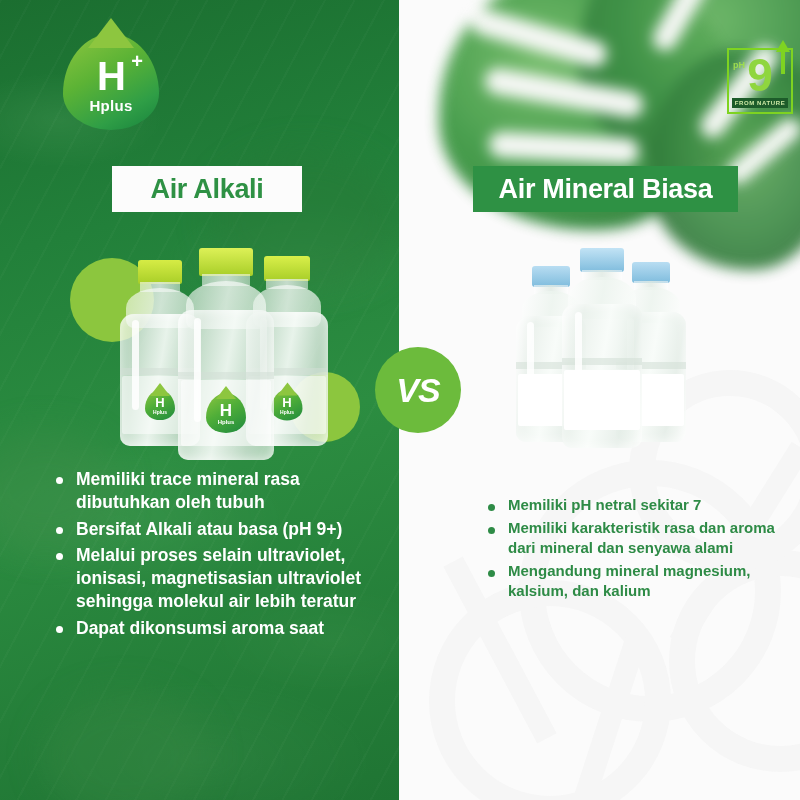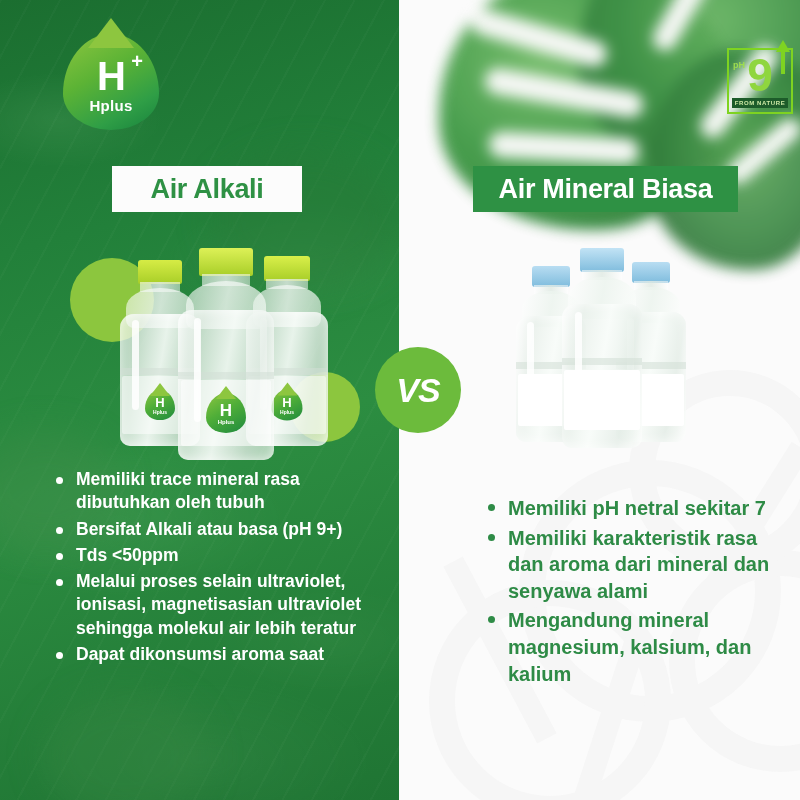--- a/index.html
+++ b/index.html
@@ -123,21 +123,21 @@
   .vs-badge span{color:#fff;font-size:34px;font-weight:bold;font-style:italic;letter-spacing:-1px;}
 
   
   .list{position:absolute;margin:0;padding:0;list-style:none;}
   .list li{position:relative;padding-left:30px;margin-bottom:3px;}
   .list li:before{content:"";position:absolute;left:10px;top:9px;width:7px;height:7px;border-radius:50%;}
   .list-left{left:46px;top:468px;width:340px;}
   .list-left li{color:#ffffff;font-size:17.5px;font-weight:bold;line-height:1.33;}
   .list-left li:before{background:#ffffff;}
   .list-right{left:478px;top:495px;width:300px;}
-  .list-right li{color:#2e8b46;font-size:20px;font-weight:bold;line-height:1.33;}
+  .list-right li{color:#2e8b46;font-size:15px;font-weight:bold;line-height:1.33;}
   .list-right li:before{background:#2e8b46;}
 </style>
 </head>
 <body>
 
 <div id="poster">
 
   <div class="left-panel">
     <div class="leaf-tex"></div>
     <div class="leaf-streaks"></div>
@@ -278,21 +278,20 @@
     </div>
   </div>
 
   <div class="vs-badge">
     <span>VS</span>
   </div>
 
   <ul class="list list-left">
     <li>Memiliki trace mineral rasa dibutuhkan oleh tubuh</li>
     <li>Bersifat Alkali atau basa (pH 9+)</li>
-    <li>Tds &lt;50ppm</li>
     <li>Melalui proses selain ultraviolet, ionisasi, magnetisasian ultraviolet sehingga molekul air lebih teratur</li>
     <li>Dapat dikonsumsi aroma saat</li>
   </ul>
 
   <ul class="list list-right">
     <li>Memiliki pH netral sekitar 7</li>
     <li>Memiliki karakteristik rasa dan aroma dari mineral dan senyawa alami</li>
     <li>Mengandung mineral magnesium, kalsium, dan kalium</li>
   </ul>
 

